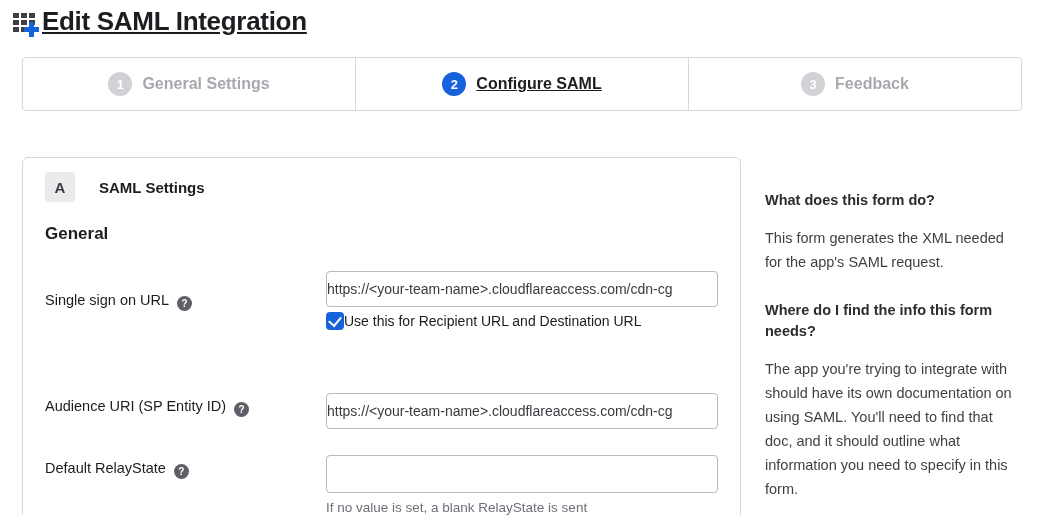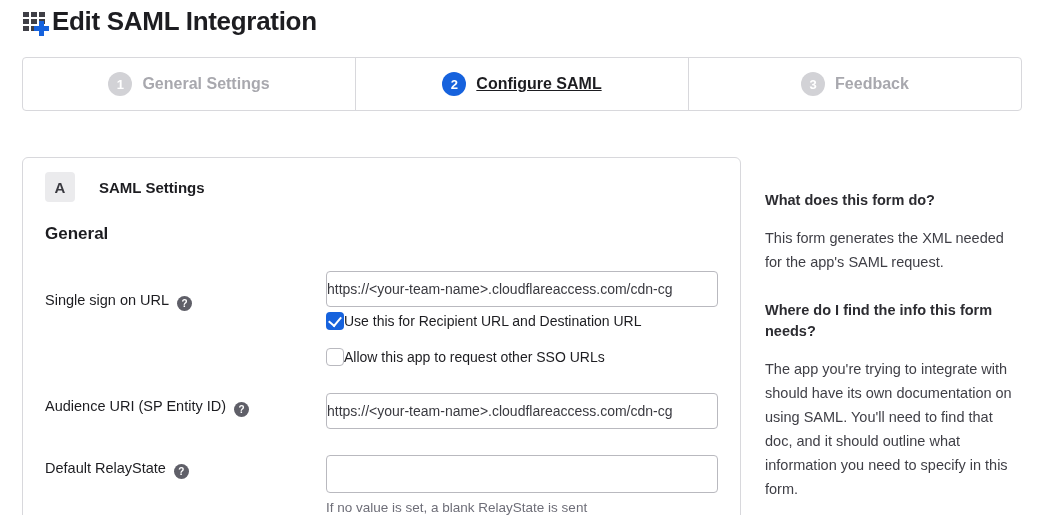--- a/index.html
+++ b/index.html
@@ -1,20 +1,20 @@
 <!DOCTYPE html>
 <html><head>
 <meta charset="utf-8">
 <style>
   * { margin: 0; padding: 0; box-sizing: border-box; }
   html, body { width: 1063px; height: 515px; overflow: hidden; background: #ffffff;
     font-family: "Liberation Sans", "DejaVu Sans", sans-serif; color: #1d1d21; }
 
   
-  .page-header { position: absolute; left: 20px; top: 6px; display: flex; align-items: flex-start; }
+  .page-header { position: absolute; left: 10px; top: 6px; display: flex; align-items: flex-end; text-decoration: underline; }
   .app-icon { width: 30px; height: 30px; margin-right: 2px; position: relative; }
   .page-title { font-size: 26px; font-weight: bold; letter-spacing: -0.3px; color: #1d1d21; }
 
   
   .wizard { position: absolute; left: 22px; top: 57px; width: 1000px; height: 54px;
     display: flex; border: 1px solid #d8d8dc; border-radius: 4px; background: #fff; }
   .wizard .step { flex: 1 1 0; display: flex; align-items: center; justify-content: center;
     gap: 10px; cursor: pointer; }
   .wizard .step + .step { border-left: 1px solid #d8d8dc; }
   .step-circle { width: 24px; height: 24px; border-radius: 50%; display: flex;
@@ -114,24 +114,20 @@
   <div class="field-label" style="top: 134px;">
     <span>Single sign on URL</span><span class="help-icon">?</span>
   </div>
   <input class="text-input" style="top: 113px;" type="text" value="https://&lt;your-team-name&gt;.cloudflareaccess.com/cdn-cg">
 
   <div class="checkbox-row" style="top: 154px;">
     <span class="checkbox checked"></span>
     <span class="checkbox-label">Use this for Recipient URL and Destination URL</span>
   </div>
 
-  <div class="checkbox-row" style="top: 190px;">
-    <span class="checkbox unchecked"></span>
-    <span class="checkbox-label">Allow this app to request other SSO URLs</span>
-  </div>
 
   <div class="field-label" style="top: 240px;">
     <span>Audience URI (SP Entity ID)</span><span class="help-icon">?</span>
   </div>
   <input class="text-input" style="top: 235px;" type="text" value="https://&lt;your-team-name&gt;.cloudflareaccess.com/cdn-cg">
 
   <div class="field-label" style="top: 302px;">
     <span>Default RelayState</span><span class="help-icon">?</span>
   </div>
   <input class="text-input" style="top: 297px; height: 38px;" type="text" value="">

